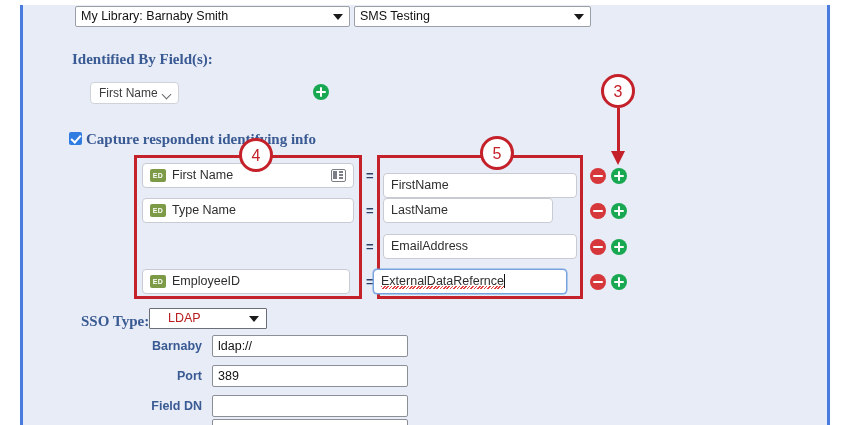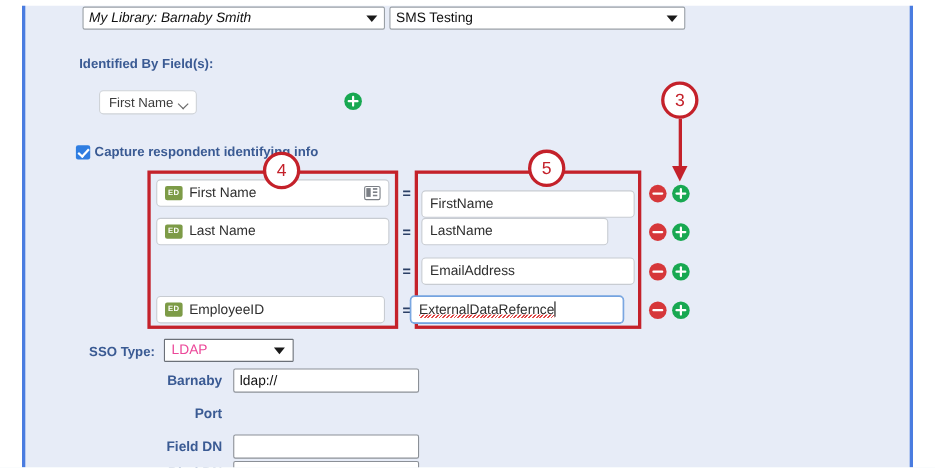--- a/index.html
+++ b/index.html
@@ -69,28 +69,28 @@
   .topsel .caret {
     position: absolute;
     right: 6px;
     top: 50%;
     transform: translateY(-50%);
     width: 0; height: 0;
     border-left: 5px solid transparent;
     border-right: 5px solid transparent;
     border-top: 6px solid #1a1a1a;
   }
-  #sel-library { left: 75px; top: 6px; width: 275px; font-style: italic; }
-  #sel-survey  { left: 354px; top: 6px; width: 269px; }
+  #sel-library { left: 75px; top: 6px; width: 275px; }
+  #sel-survey  { left: 354px; top: 6px; width: 237px; }
 
   
   .bluelabel {
     position: absolute;
-    font-family: Liberation Sans, sans-serif;
-    font-size: 12px;
+    font-family: Liberation Serif, serif;
+    font-size: 15px;
     color: #3a5a93;
     font-weight: bold;
     white-space: nowrap;
   }
   #lbl-identified { left: 72px; top: 51px; font-weight: bold; }
 
   
   #pill-firstname {
     position: absolute;
     left: 90px; top: 82px;
@@ -312,22 +312,22 @@
   #lbl-sso { left: 81px; top: 313px; text-align: right; }
   #sel-ssotype {
     position: absolute;
     left: 149px; top: 308px;
     width: 118px; height: 21px;
     background: #ffffff;
     border: 1px solid #6b7078;
     border-radius: 1px;
     box-sizing: border-box;
     font-size: 12.5px;
-    color: #ec4899;
-    padding-left: 6px;
+    color: #b91c1c;
+    padding-left: 18px;
     line-height: 19px;
   }
   #sel-ssotype .caret {
     position: absolute;
     right: 7px; top: 50%;
     transform: translateY(-50%);
     width: 0; height: 0;
     border-left: 5px solid transparent;
     border-right: 5px solid transparent;
     border-top: 6px solid #1a1a1a;
@@ -338,21 +338,21 @@
     font-size: 12.5px;
     color: #3a5a93;
     font-weight: bold;
     text-align: right;
     width: 92px;
     white-space: nowrap;
   }
   .sso-input {
     position: absolute;
     left: 212px;
-    width: 169px;
+    width: 196px;
     height: 22px;
     background: #ffffff;
     border: 1px solid #8b9097;
     border-radius: 2px;
     box-sizing: border-box;
     font-size: 12.5px;
     color: #111;
     padding-left: 5px;
     line-height: 20px;
   }
@@ -401,21 +401,21 @@
   </div>
   <div class="eq" style="left:366px; top:163px;">=</div>
   <div class="fld-right" style="left:383px; top:163px; width:194px;margin-top:10px;">
     <span>FirstName</span>
   </div>
   <div class="minus-circle" style="left:590px; top:168px;"></div>
   <div class="plus-circle" style="left:611px; top:168px;"></div>
 
   <div class="fld-left" style="left:142px; top:198px; width:212px;">
     <span class="edbadge">ED</span>
-    <span class="ftext">Last Name</span>
+    <span class="ftext">Type Name</span>
   </div>
   <div class="eq" style="left:366px; top:198px;">=</div>
   <div class="fld-right" style="left:383px; top:198px; width:170px;">
     <span>LastName</span>
   </div>
   <div class="minus-circle" style="left:590px; top:203px;"></div>
   <div class="plus-circle" style="left:611px; top:203px;"></div>
 
   <div class="eq" style="left:366px; top:234px;">=</div>
   <div class="fld-right" style="left:383px; top:234px; width:194px;">
@@ -446,20 +446,23 @@
     <span>LDAP</span>
     <span class="caret"></span>
   </div>
 
   <div class="sso-label" style="left:110px; top:339px;">Barnaby</div>
   <div class="sso-input" style="top:335px;">
     <span>ldap://</span>
   </div>
 
   <div class="sso-label" style="left:110px; top:369px;">Port</div>
+  <div class="sso-input" style="top:365px;">
+    <span>389</span>
+  </div>
 
   <div class="sso-label" style="left:110px; top:399px;">Field DN</div>
   <div class="sso-input" style="top:395px;">
     <span></span>
   </div>
 
   <div class="sso-label" style="left:110px; top:423px;">Bind DN</div>
   <div class="sso-input" style="top:419px;">
     <span></span>
   </div>

